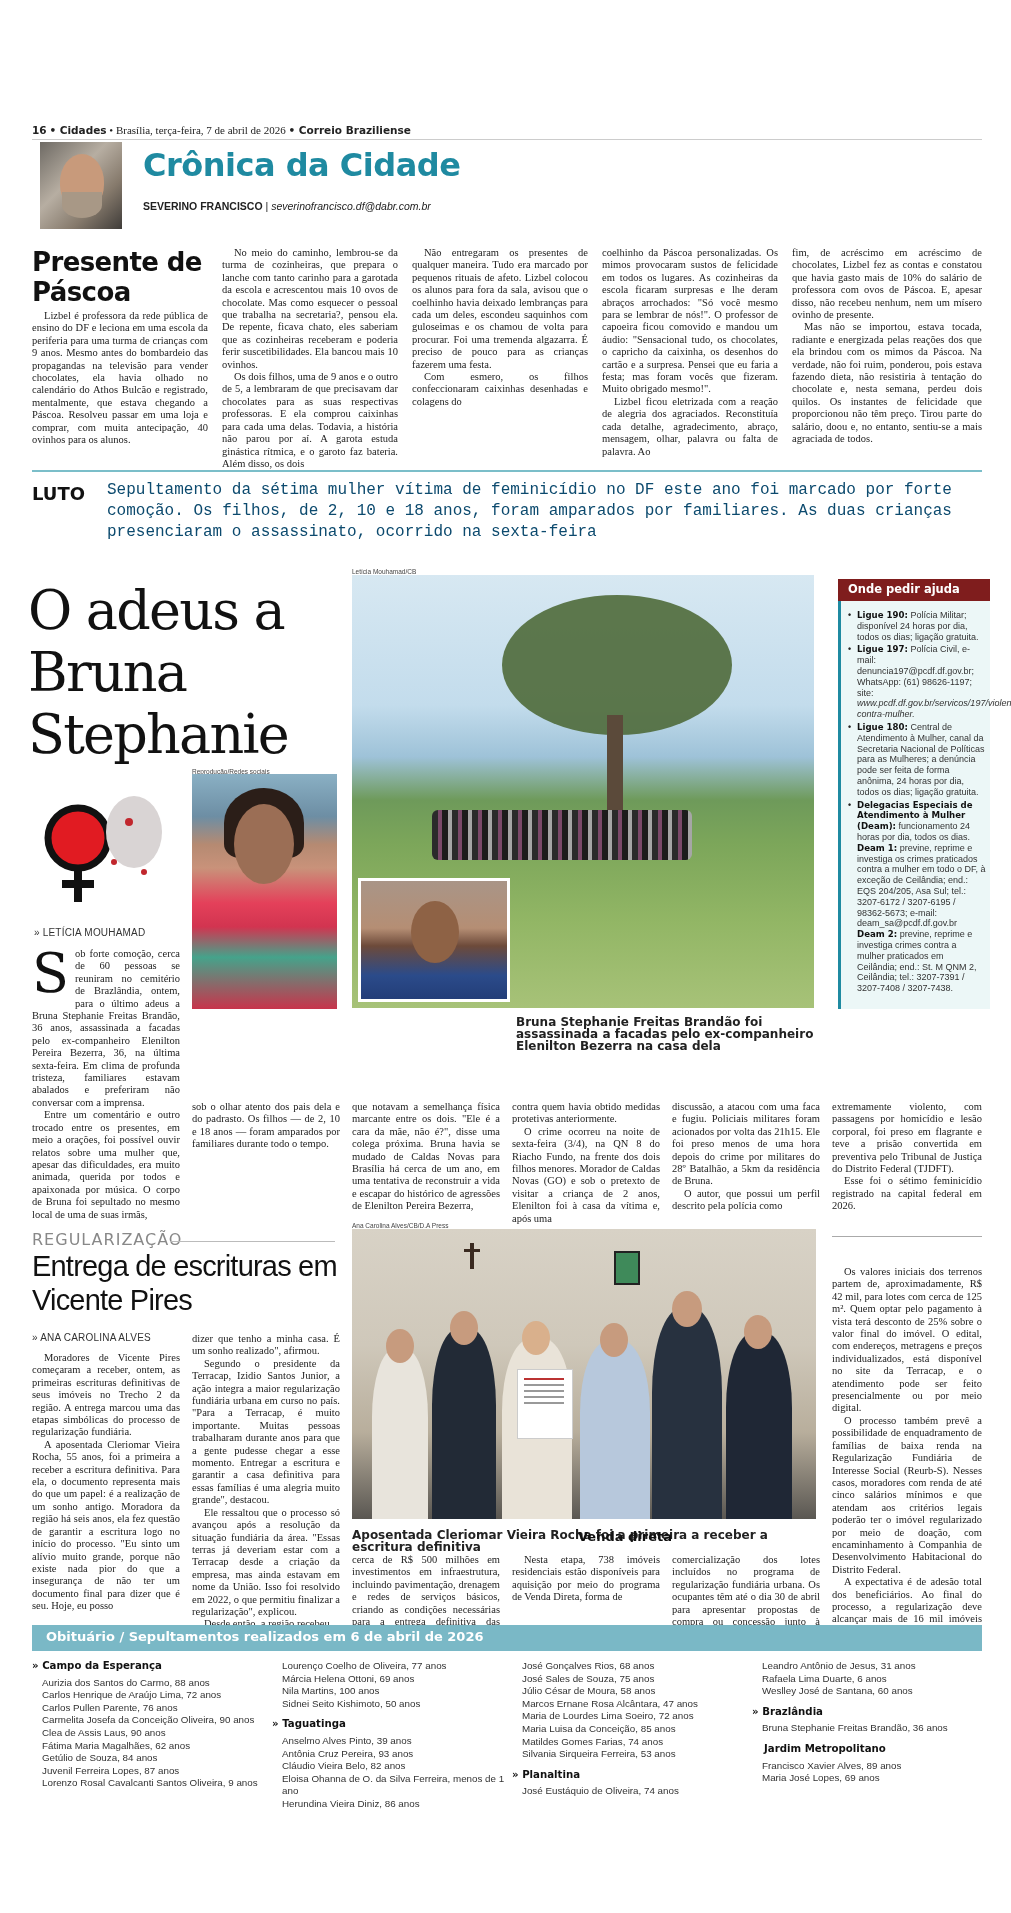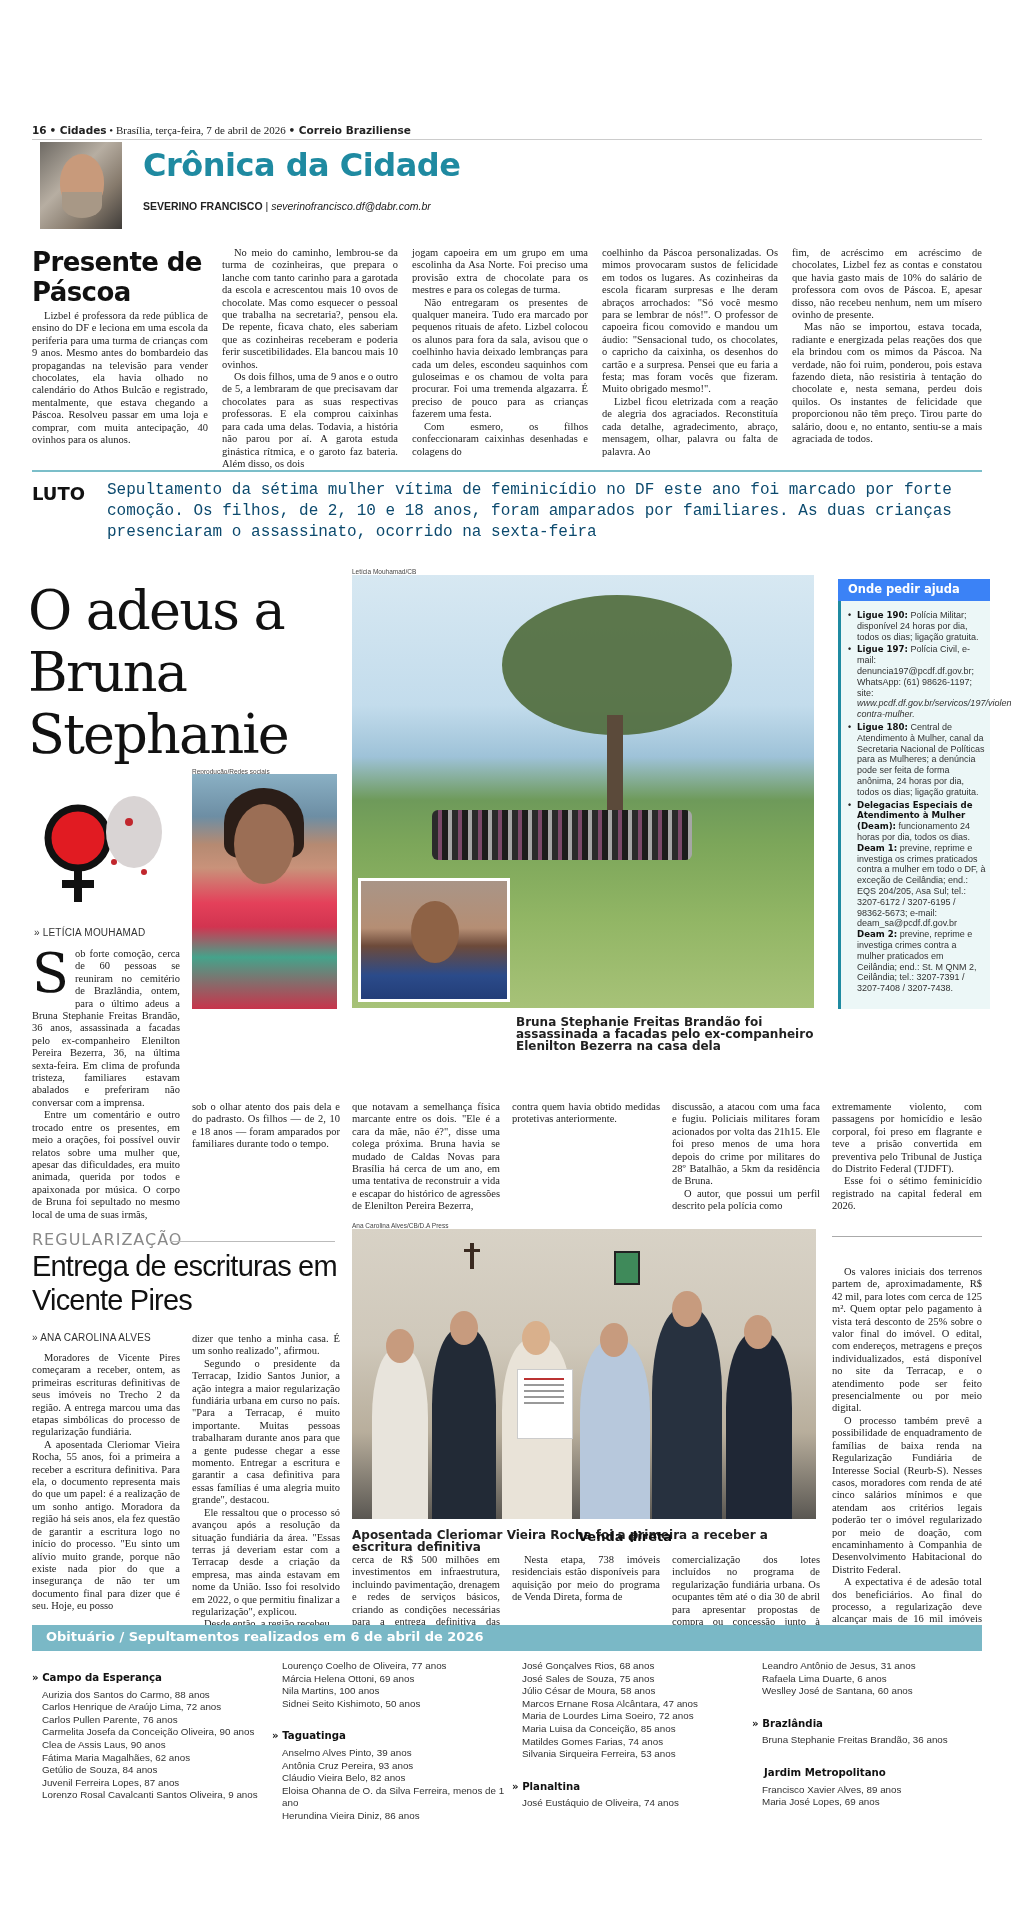--- a/index.html
+++ b/index.html
@@ -30,21 +30,21 @@
 .portrait .face{position:absolute;left:42px;top:30px;width:60px;height:80px;border-radius:50%;background:#9b6e55}
 .portrait .hair{position:absolute;left:32px;top:14px;width:80px;height:70px;border-radius:50% 50% 20% 20%;background:#2b1e18}
 .cemetery{position:absolute;left:352px;top:575px;width:462px;height:433px;background:linear-gradient(180deg,#d7e8f2 0%,#c3dcec 30%,#9ec2d8 42%,#6e9a5a 52%,#7ca65a 62%,#92b665 80%,#a7c278 100%);overflow:hidden}
 .tree{position:absolute;left:150px;top:20px;width:230px;height:140px;border-radius:50%;background:#4f6a3a;opacity:.9}
 .trunk{position:absolute;left:255px;top:140px;width:16px;height:100px;background:#5b4a3a}
 .crowd{position:absolute;left:80px;top:235px;width:260px;height:50px;background:repeating-linear-gradient(90deg,#2b2b2b 0 6px,#7b4a6a 6px 10px,#1c1c1c 10px 16px,#a6a6a6 16px 20px);border-radius:6px}
 .inset{position:absolute;left:358px;top:878px;width:152px;height:124px;border:3px solid #fff;background:linear-gradient(180deg,#a99587 0%,#b58e74 40%,#6d4a3a 55%,#2b4b8a 80%,#233d78 100%)}
 .inset .face{position:absolute;left:50px;top:20px;width:48px;height:62px;border-radius:50%;background:#8e6245}
 .caption{position:absolute;font-family:"DejaVu Sans",sans-serif;font-weight:bold;font-size:12px;line-height:12px;color:#222}
 .help-box{position:absolute;left:838px;top:579px;width:152px;height:430px;background:#ecf7f7;border-left:3px solid #1f8aa1}
-.help-title{position:absolute;left:838px;top:579px;width:152px;height:22px;background:#3b82f6;color:#fff;font-family:"DejaVu Sans",sans-serif;font-weight:bold;font-size:11.5px;padding:3px 0 0 10px}
+.help-title{position:absolute;left:838px;top:579px;width:152px;height:22px;background:#7f1d1d;color:#fff;font-family:"DejaVu Sans",sans-serif;font-weight:bold;font-size:11.5px;padding:3px 0 0 10px}
 .help-list{position:absolute;left:848px;top:610px;width:138px;font-family:"Liberation Sans",sans-serif;font-size:9px;line-height:10.8px;color:#333;list-style:none}
 .help-list li{position:relative;padding-left:9px;margin-bottom:2px}
 .help-list li:before{content:"\2022";position:absolute;left:0;top:0;font-weight:bold;color:#222}
 .help-list b{font-family:"DejaVu Sans",sans-serif;font-size:8.6px;color:#111}
 .help-list i{font-style:italic}
 .drop{float:left;font-family:"DejaVu Serif",serif;font-size:54px;line-height:48px;margin:2px 6px 0 0;color:#111}
 .reg-tag{position:absolute;left:32px;top:1230px;font-family:"DejaVu Sans",sans-serif;font-size:16px;color:#888;letter-spacing:1px}
 .reg-tag-rule{position:absolute;left:170px;top:1241px;width:165px;border-top:1px solid #bbb}
 .reg-head{position:absolute;left:32px;top:1249px;font-family:Liberation Sans, sans-serif;font-size:29px;line-height:34px;color:#111;letter-spacing:-0.8px}
 .office{position:absolute;left:352px;top:1229px;width:464px;height:290px;background:linear-gradient(180deg,#d8d2c6 0%,#cfc8ba 40%,#b8ae9c 70%,#5a5752 100%);overflow:hidden}
@@ -52,21 +52,21 @@
 .office .head{position:absolute;border-radius:50%;background:#c79b7e}
 .cross{position:absolute;left:118px;top:14px;width:4px;height:26px;background:#3a2a20}
 .cross:after{content:"";position:absolute;left:-6px;top:6px;width:16px;height:3px;background:#3a2a20}
 .frame{position:absolute;left:262px;top:22px;width:26px;height:34px;border:2px solid #222;background:#3f8a5a}
 .doc{position:absolute;left:165px;top:140px;width:56px;height:70px;background:#fff;border:1px solid #ccc}
 .doc:before{content:"";position:absolute;left:6px;top:8px;width:40px;height:2px;background:#b33;box-shadow:0 6px 0 #999,0 12px 0 #999,0 18px 0 #999,0 24px 0 #999}
 .venda-head{position:absolute;left:578px;top:1529px;font-family:"DejaVu Sans",sans-serif;font-weight:bold;font-size:13px;color:#111}
 .obit-bar{position:absolute;left:32px;top:1625px;width:950px;height:26px;background:#7ab8c6}
 .obit-title{position:absolute;left:46px;top:1629px;font-family:"DejaVu Sans",sans-serif;font-weight:bold;font-size:13px;color:#fff}
 .obit-col{position:absolute;font-family:"Liberation Sans",sans-serif;font-size:9.8px;line-height:12.6px;color:#333}
-.obit-col .place{font-family:"DejaVu Sans",sans-serif;font-weight:bold;font-size:10.2px;color:#111;margin:12px 0 4px -10px}
+.obit-col .place{font-family:"DejaVu Sans",sans-serif;font-weight:bold;font-size:10.2px;color:#111;margin:0 0 4px -10px}
 .obit-col .place.sub{margin-left:2px}
 .obit-col .gap{height:8px}
 .obit-col .name{padding-left:0}
 .sep-v{position:absolute;border-left:1px dotted #ccc}
 </style>
 </head>
 <body>
 
 <div class="page">
 
@@ -89,21 +89,20 @@
   <div class="cr-head">Presente de Páscoa</div>
 
   <div class="col" style="left:32px;top:310px;width:176px">
     <p>Lizbel é professora da rede pública de ensino do DF e leciona em uma escola da periferia para uma turma de crianças com 9 anos. Mesmo antes do bombardeio das propagandas na televisão para vender chocolates, ela havia olhado no calendário do Athos Bulcão e registrado, mentalmente, que estava chegando a Páscoa. Resolveu passar em uma loja e comprar, com muita antecipação, 40 ovinhos para os alunos.</p>
   </div>
   <div class="col" style="left:222px;top:247px;width:176px">
     <p>No meio do caminho, lembrou-se da turma de cozinheiras, que prepara o lanche com tanto carinho para a garotada da escola e acrescentou mais 10 ovos de chocolate. Mas como esquecer o pessoal que trabalha na secretaria?, pensou ela. De repente, ficava chato, eles saberiam que as cozinheiras receberam e poderia ferir suscetibilidades. Ela bancou mais 10 ovinhos.</p>
     <p>Os dois filhos, uma de 9 anos e o outro de 5, a lembraram de que precisavam dar chocolates para as suas respectivas professoras. E ela comprou caixinhas para cada uma delas. Todavia, a história não parou por aí. A garota estuda ginástica rítmica, e o garoto faz bateria. Além disso, os dois</p>
   </div>
   <div class="col" style="left:412px;top:247px;width:176px">
-    <p style="text-indent:0">jogam capoeira em um grupo em uma escolinha da Asa Norte. Foi preciso uma provisão extra de chocolate para os mestres e para os colegas de turma.</p>
     <p>Não entregaram os presentes de qualquer maneira. Tudo era marcado por pequenos rituais de afeto. Lizbel colocou os alunos para fora da sala, avisou que o coelhinho havia deixado lembranças para cada um deles, escondeu saquinhos com guloseimas e os chamou de volta para procurar. Foi uma tremenda algazarra. É preciso de pouco para as crianças fazerem uma festa.</p>
     <p>Com esmero, os filhos confeccionaram caixinhas desenhadas e colagens do</p>
   </div>
   <div class="col" style="left:602px;top:247px;width:176px">
     <p style="text-indent:0">coelhinho da Páscoa personalizadas. Os mimos provocaram sustos de felicidade em todos os lugares. As cozinheiras da escola ficaram surpresas e lhe deram abraços arrochados: "Só você mesmo para se lembrar de nós!". O professor de capoeira ficou comovido e mandou um áudio: "Sensacional tudo, os chocolates, o capricho da caixinha, os desenhos do cartão e a surpresa. Pensei que eu faria a festa; mas foram vocês que fizeram. Muito obrigado mesmo!".</p>
     <p>Lizbel ficou eletrizada com a reação de alegria dos agraciados. Reconstituía cada detalhe, agradecimento, abraço, mensagem, olhar, palavra ou falta de palavra. Ao</p>
   </div>
   <div class="col" style="left:792px;top:247px;width:190px">
     <p style="text-indent:0">fim, de acréscimo em acréscimo de chocolates, Lizbel fez as contas e constatou que havia gasto mais de 10% do salário de professora com ovos de Páscoa. E, apesar disso, não recebeu nenhum, nem um mísero ovinho de presente.</p>
     <p>Mas não se importou, estava tocada, radiante e energizada pelas reações dos que ela brindou com os mimos da Páscoa. Na verdade, não foi ruim, ponderou, pois estava fazendo dieta, não resistiria à tentação do chocolate e, nesta semana, perdeu dois quilos. Os instantes de felicidade que proporcionou não têm preço. Tirou parte do salário, doou e, no entanto, sentiu-se a mais agraciada de todos.</p>
@@ -160,20 +159,21 @@
     <p>Entre um comentário e outro trocado entre os presentes, em meio a orações, foi possível ouvir relatos sobre uma mulher que, apesar das dificuldades, era muito animada, querida por todos e apaixonada por música. O corpo de Bruna foi sepultado no mesmo local de uma de suas irmãs,</p>
   </div>
   <div class="col" style="left:192px;top:1101px;width:148px">
     <p style="text-indent:0">sob o olhar atento dos pais dela e do padrasto. Os filhos — de 2, 10 e 18 anos — foram amparados por familiares durante todo o tempo.</p>
   </div>
   <div class="col" style="left:352px;top:1101px;width:148px">
     <p style="text-indent:0">que notavam a semelhança física marcante entre os dois. "Ele é a cara da mãe, não é?", disse uma colega próxima. Bruna havia se mudado de Caldas Novas para Brasília há cerca de um ano, em uma tentativa de reconstruir a vida e escapar do histórico de agressões de Elenilton Pereira Bezerra,</p>
   </div>
   <div class="col" style="left:512px;top:1101px;width:148px">
     <p style="text-indent:0">contra quem havia obtido medidas protetivas anteriormente.</p>
+    <p>O crime ocorreu na noite de sexta-feira (3/4), na QN 8 do Riacho Fundo, na frente dos dois filhos menores. Morador de Caldas Novas (GO) e sob o pretexto de visitar a criança de 2 anos, Elenilton foi à casa da vítima e, após uma</p>
   </div>
   <div class="col" style="left:672px;top:1101px;width:148px">
     <p style="text-indent:0">discussão, a atacou com uma faca e fugiu. Policiais militares foram acionados por volta das 21h15. Ele foi preso menos de uma hora depois do crime por militares do 28º Batalhão, a 5km da residência de Bruna.</p>
     <p>O autor, que possui um perfil descrito pela polícia como</p>
   </div>
   <div class="col" style="left:832px;top:1101px;width:150px">
     <p style="text-indent:0">extremamente violento, com passagens por homicídio e lesão corporal, foi preso em flagrante e teve a prisão convertida em preventiva pelo Tribunal de Justiça do Distrito Federal (TJDFT).</p>
     <p>Esse foi o sétimo feminicídio registrado na capital federal em 2026.</p>
   </div>
 

